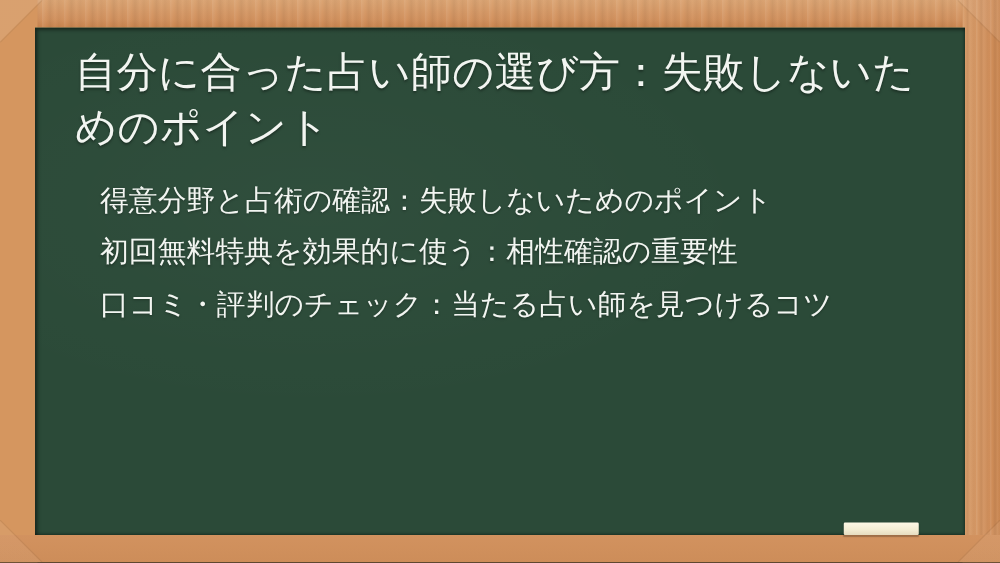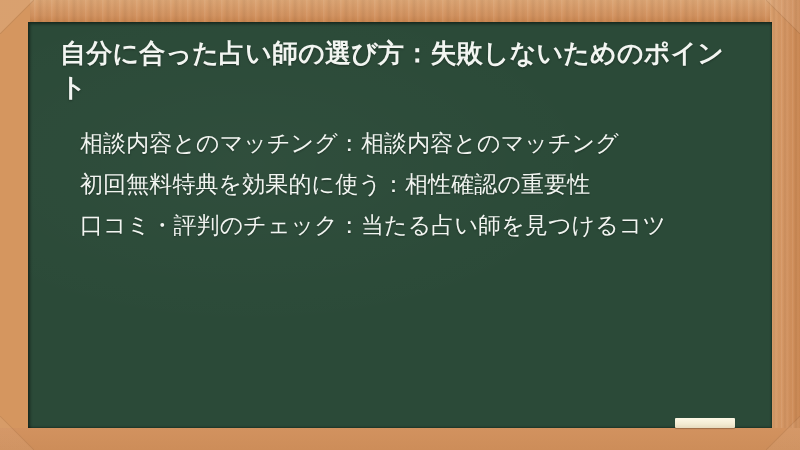--- a/index.html
+++ b/index.html
@@ -120,23 +120,23 @@
     box-shadow:
       inset 2px 2px 3px rgba(0,0,0,0.45),
       inset -1px -1px 2px rgba(0,0,0,0.30);
     box-sizing: border-box;
     padding: 14px 26px 0 26px;
   }
 
   
   .title {
     color: #f2f5f1;
-    font-size: 26px;
+    font-size: 33px;
     line-height: 1.32;
-    font-weight: 700;
+    font-weight: 400;
     letter-spacing: 0.2px;
     margin: 0;
     padding: 0 6px;
     text-shadow: 0 1px 2px rgba(0,0,0,0.35);
     white-space: pre-wrap;
   }
 
   .bullets {
     list-style: none;
     margin: 22px 0 0 0;
@@ -179,21 +179,21 @@
   <div class="miter miter-tl"></div>
   <div class="miter miter-tr"></div>
   <div class="miter miter-bl"></div>
   <div class="miter miter-br"></div>
 
   <div class="board">
 
     <h1 class="title">自分に合った占い師の選び方：失敗しないためのポイント</h1>
 
     <ul class="bullets">
-      <li class="bullet">相談内容とのマッチング：相談内容とのマッチング</li>
+      <li class="bullet">得意分野と占術の確認：失敗しないためのポイント</li>
       <li class="bullet">初回無料特典を効果的に使う：相性確認の重要性</li>
       <li class="bullet">口コミ・評判のチェック：当たる占い師を見つけるコツ</li>
     </ul>
 
   </div>
 
   <div class="chalk"></div>
 
 </div>
 

